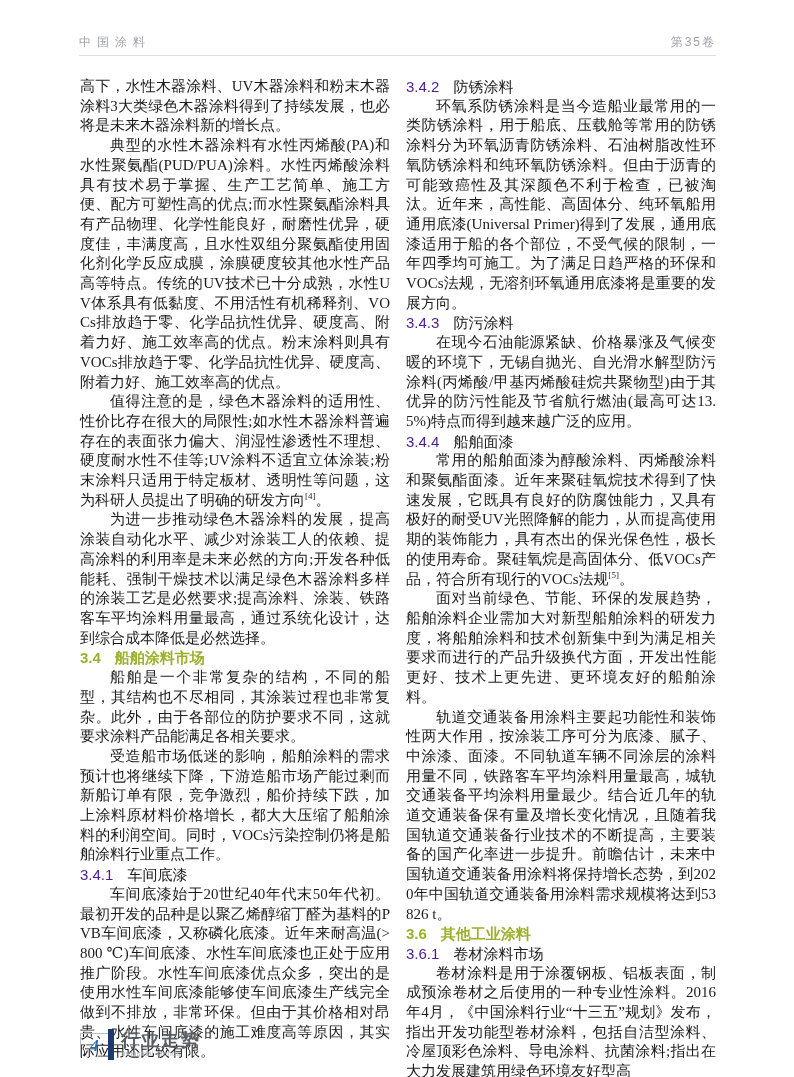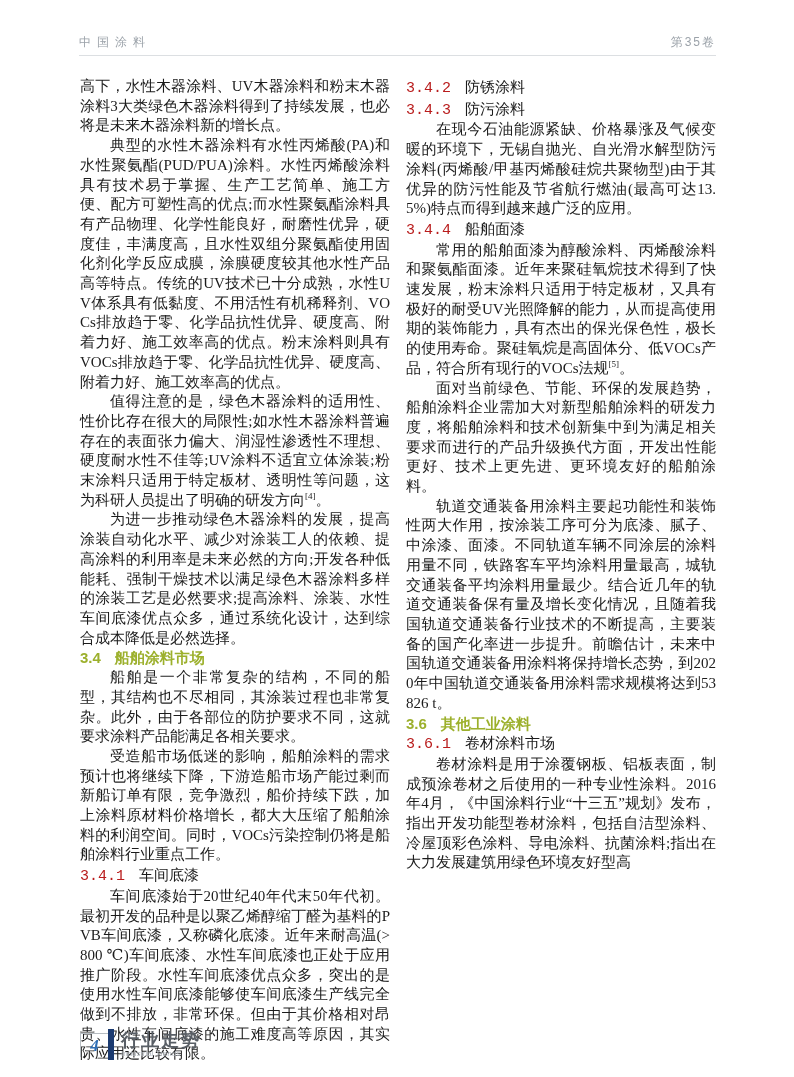--- a/index.html
+++ b/index.html
@@ -34,21 +34,21 @@
   }
   .col p{margin:0;text-indent:2em;}
   .col p.noindent{text-indent:0;}
   .col sup{font-size:9px;line-height:0;}
   .col h2,.col h3{
     margin:0;font-size:15px;line-height:19.7px;font-weight:400;
     font-family:"Liberation Sans","DejaVu Sans",sans-serif;
     text-align:left;
   }
   .col h2 .sec-num,.col h2 .sec-title{color:#9cb02c;font-weight:700;}
-  .col h3 .sec-num{color:#b91c1c;font-family:Liberation Mono, monospace;}
+  .col h3 .sec-num{color:#4c1d95;}
   .col h3 .sec-title{color:#1b1b1b;}
   .col .sec-num{margin-right:14px;}
   
   .footer{
     position:absolute;left:80px;top:1029px;
     display:flex;align-items:flex-start;
     font-family:"Liberation Sans","DejaVu Sans",sans-serif;
   }
   .pagenum-box{
     width:27px;height:23px;margin-top:4px;
@@ -75,33 +75,34 @@
   <div class="runhead">
     <span class="journal">中国涂料</span>
     <span class="volume">第35卷</span>
   </div>
 
   <div class="columns">
     <div class="col" id="col-left">
         <p class="noindent"><span>高下，水性木器涂料、UV木器涂料和粉末木器涂料3大类绿色木器涂料得到了持续发展，也必将是未来木器涂料新的增长点。</span></p>
         <p><span>典型的水性木器涂料有水性丙烯酸(PA)和水性聚氨酯(PUD/PUA)涂料。水性丙烯酸涂料具有技术易于掌握、生产工艺简单、施工方便、配方可塑性高的优点;而水性聚氨酯涂料具有产品物理、化学性能良好，耐磨性优异，硬度佳，丰满度高，且水性双组分聚氨酯使用固化剂化学反应成膜，涂膜硬度较其他水性产品高等特点。传统的UV技术已十分成熟，水性UV体系具有低黏度、不用活性有机稀释剂、VOCs排放趋于零、化学品抗性优异、硬度高、附着力好、施工效率高的优点。粉末涂料则具有VOCs排放趋于零、化学品抗性优异、硬度高、附着力好、施工效率高的优点。</span></p>
         <p><span>值得注意的是，绿色木器涂料的适用性、性价比存在很大的局限性;如水性木器涂料普遍存在的表面张力偏大、润湿性渗透性不理想、硬度耐水性不佳等;UV涂料不适宜立体涂装;粉末涂料只适用于特定板材、透明性等问题，这为科研人员提出了明确的研发方向</span><sup>[4]</sup><span>。</span></p>
-        <p><span>为进一步推动绿色木器涂料的发展，提高涂装自动化水平、减少对涂装工人的依赖、提高涂料的利用率是未来必然的方向;开发各种低能耗、强制干燥技术以满足绿色木器涂料多样的涂装工艺是必然要求;提高涂料、涂装、水性车间底漆优点众多，通过系统化设计，达到综合成本降低是必然选择。</span></p>
+        <p><span>为进一步推动绿色木器涂料的发展，提高涂装自动化水平、减少对涂装工人的依赖、提高涂料的利用率是未来必然的方向;开发各种低能耗、强制干燥技术以满足绿色木器涂料多样的涂装工艺是必然要求;提高涂料、涂装、铁路客车平均涂料用量最高，通过系统化设计，达到综合成本降低是必然选择。</span></p>
         <h2><span class="sec-num">3.4</span><span class="sec-title">船舶涂料市场</span></h2>
         <p><span>船舶是一个非常复杂的结构，不同的船型，其结构也不尽相同，其涂装过程也非常复杂。此外，由于各部位的防护要求不同，这就要求涂料产品能满足各相关要求。</span></p>
         <p><span>受造船市场低迷的影响，船舶涂料的需求预计也将继续下降，下游造船市场产能过剩而新船订单有限，竞争激烈，船价持续下跌，加上涂料原材料价格增长，都大大压缩了船舶涂料的利润空间。同时，VOCs污染控制仍将是船舶涂料行业重点工作。</span></p>
         <h3><span class="sec-num">3.4.1</span><span class="sec-title">车间底漆</span></h3>
         <p><span>车间底漆始于20世纪40年代末50年代初。最初开发的品种是以聚乙烯醇缩丁醛为基料的PVB车间底漆，又称磷化底漆。近年来耐高温(&gt;800 ℃)车间底漆、水性车间底漆也正处于应用推广阶段。水性车间底漆优点众多，突出的是使用水性车间底漆能够使车间底漆生产线完全做到不排放，非常环保。但由于其价格相对昂贵、水性车间底漆的施工难度高等原因，其实际应用还比较有限。</span></p>
       </div>
     <div class="col" id="col-right">
         <h3><span class="sec-num">3.4.2</span><span class="sec-title">防锈涂料</span></h3>
+        <p><span>环氧系防锈涂料是当今造船业最常用的一类防锈涂料，用于船底、压载舱等常用的防锈涂料分为环氧沥青防锈涂料、石油树脂改性环氧防锈涂料和纯环氧防锈涂料。但由于沥青的可能致癌性及其深颜色不利于检查，已被淘汰。近年来，高性能、高固体分、纯环氧船用通用底漆(Universal Primer)得到了发展，通用底漆适用于船的各个部位，不受气候的限制，一年四季均可施工。为了满足日趋严格的环保和VOCs法规，无溶剂环氧通用底漆将是重要的发展方向。</span></p>
         <h3><span class="sec-num">3.4.3</span><span class="sec-title">防污涂料</span></h3>
         <p><span>在现今石油能源紧缺、价格暴涨及气候变暖的环境下，无锡自抛光、自光滑水解型防污涂料(丙烯酸/甲基丙烯酸硅烷共聚物型)由于其优异的防污性能及节省航行燃油(最高可达13.5%)特点而得到越来越广泛的应用。</span></p>
         <h3><span class="sec-num">3.4.4</span><span class="sec-title">船舶面漆</span></h3>
-        <p><span>常用的船舶面漆为醇酸涂料、丙烯酸涂料和聚氨酯面漆。近年来聚硅氧烷技术得到了快速发展，粉末涂料只适用于特定板材，又具有极好的耐受UV光照降解的能力，从而提高使用期的装饰能力，具有杰出的保光保色性，极长的使用寿命。聚硅氧烷是高固体分、低VOCs产品，符合所有现行的VOCs法规</span><sup>[5]</sup><span>。</span></p>
+        <p><span>常用的船舶面漆为醇酸涂料、丙烯酸涂料和聚氨酯面漆。近年来聚硅氧烷技术得到了快速发展，它既具有良好的防腐蚀能力，又具有极好的耐受UV光照降解的能力，从而提高使用期的装饰能力，具有杰出的保光保色性，极长的使用寿命。聚硅氧烷是高固体分、低VOCs产品，符合所有现行的VOCs法规</span><sup>[5]</sup><span>。</span></p>
         <p><span>面对当前绿色、节能、环保的发展趋势，船舶涂料企业需加大对新型船舶涂料的研发力度，将船舶涂料和技术创新集中到为满足相关要求而进行的产品升级换代方面，开发出性能更好、技术上更先进、更环境友好的船舶涂料。</span></p>
         <p><span>轨道交通装备用涂料主要起功能性和装饰性两大作用，按涂装工序可分为底漆、腻子、中涂漆、面漆。不同轨道车辆不同涂层的涂料用量不同，铁路客车平均涂料用量最高，城轨交通装备平均涂料用量最少。结合近几年的轨道交通装备保有量及增长变化情况，且随着我国轨道交通装备行业技术的不断提高，主要装备的国产化率进一步提升。前瞻估计，未来中国轨道交通装备用涂料将保持增长态势，到2020年中国轨道交通装备用涂料需求规模将达到53 826 t。</span></p>
         <h2><span class="sec-num">3.6</span><span class="sec-title">其他工业涂料</span></h2>
         <h3><span class="sec-num">3.6.1</span><span class="sec-title">卷材涂料市场</span></h3>
         <p><span>卷材涂料是用于涂覆钢板、铝板表面，制成预涂卷材之后使用的一种专业性涂料。2016年4月，《中国涂料行业“十三五”规划》发布，指出开发功能型卷材涂料，包括自洁型涂料、冷屋顶彩色涂料、导电涂料、抗菌涂料;指出在大力发展建筑用绿色环境友好型高</span></p>
       </div>
   </div>
 
   <div class="footer">
     <div class="pagenum-box">

